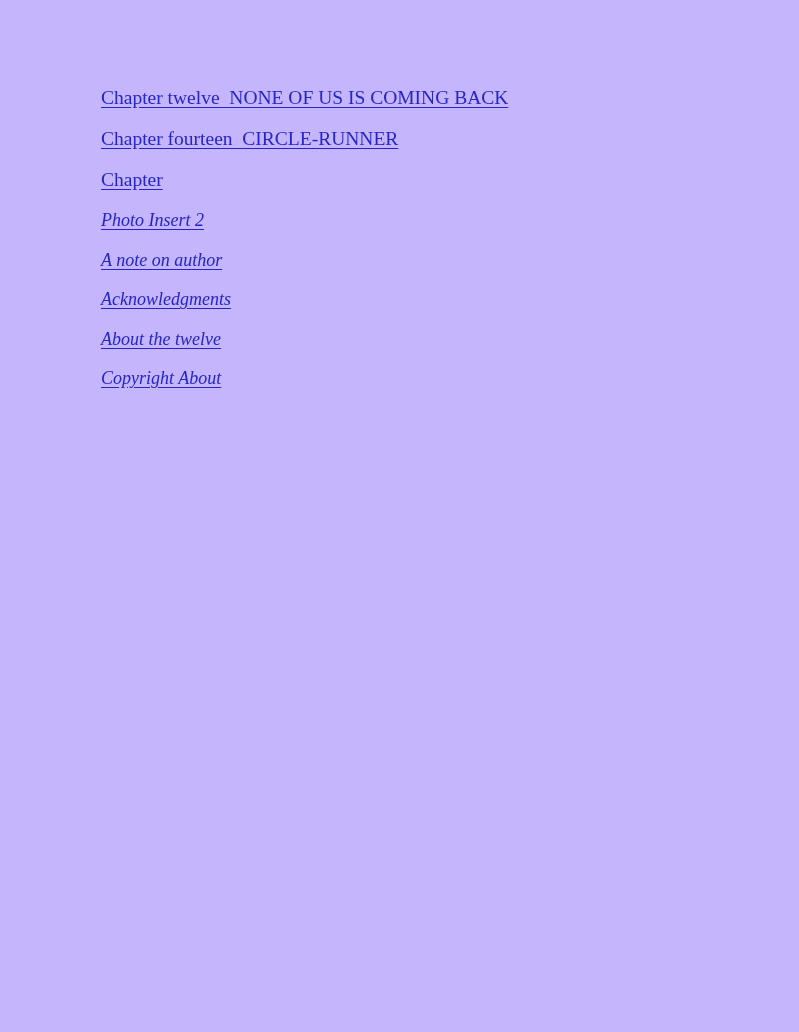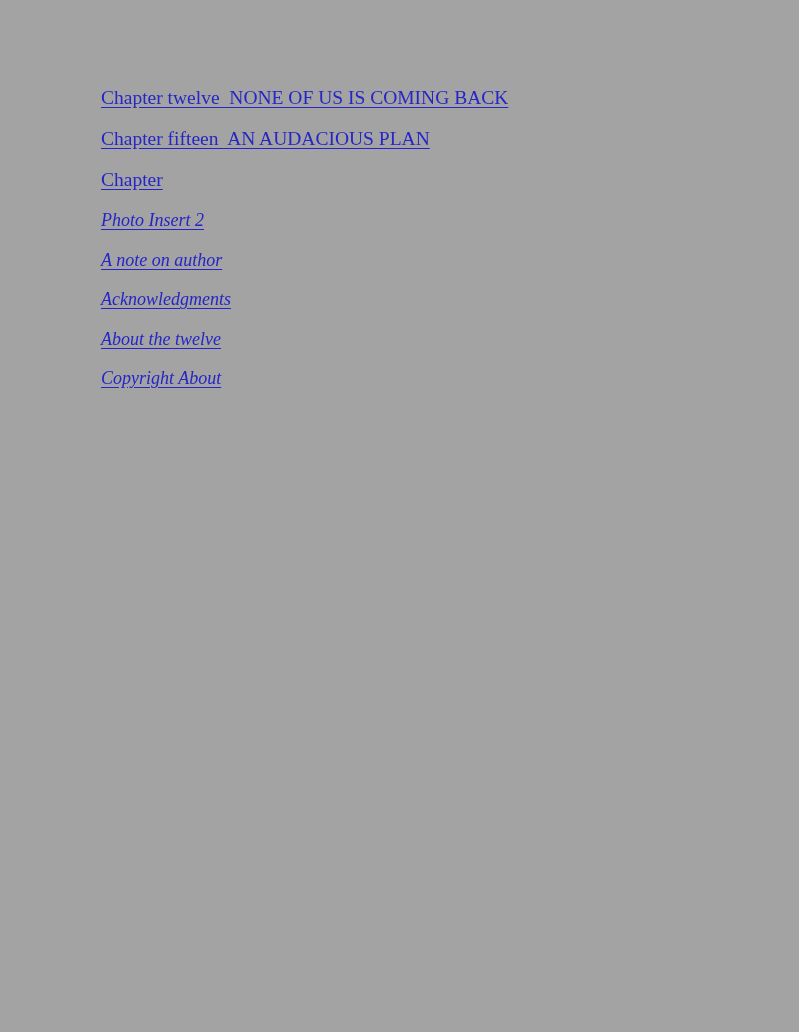--- a/index.html
+++ b/index.html
@@ -10,21 +10,21 @@
   body {
     width: 799px;
     height: 1032px;
     font-family: "Liberation Serif", serif;
     -webkit-font-smoothing: antialiased;
   }
   .page {
     position: relative;
     width: 799px;
     height: 1032px;
-    background: #a3a3a3;
+    background: #c4b5fd;
     box-sizing: border-box;
     overflow: hidden;
   }
   .toc {
     position: absolute;
     left: 101px;
     top: 88px;
     width: 620px;
   }
   .toc-entry {
@@ -44,21 +44,21 @@
     font-style: italic;
     font-size: 18px;
   }
 </style>
 </head>
 <body>
 
 <div class="page">
   <nav class="toc">
     <a class="toc-entry" href="#">Chapter twelve  NONE OF US IS COMING BACK</a>
-    <a class="toc-entry" href="#">Chapter fifteen  AN AUDACIOUS PLAN</a>
+    <a class="toc-entry" href="#">Chapter fourteen  CIRCLE-RUNNER</a>
     <a class="toc-entry" href="#">Chapter</a>
     <a class="toc-entry italic" href="#">Photo Insert 2</a>
     <a class="toc-entry italic" href="#">A note on author</a>
     <a class="toc-entry italic" href="#">Acknowledgments</a>
     <a class="toc-entry italic" href="#">About the twelve</a>
     <a class="toc-entry italic" href="#">Copyright About</a>
   </nav>
 </div>
 
 </body></html>

